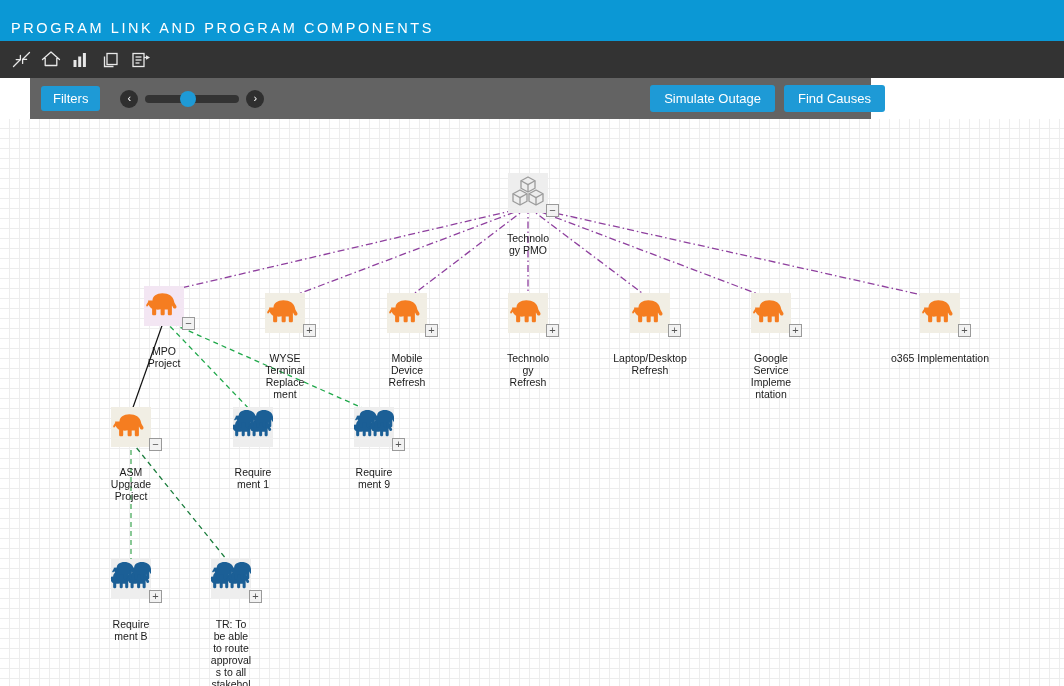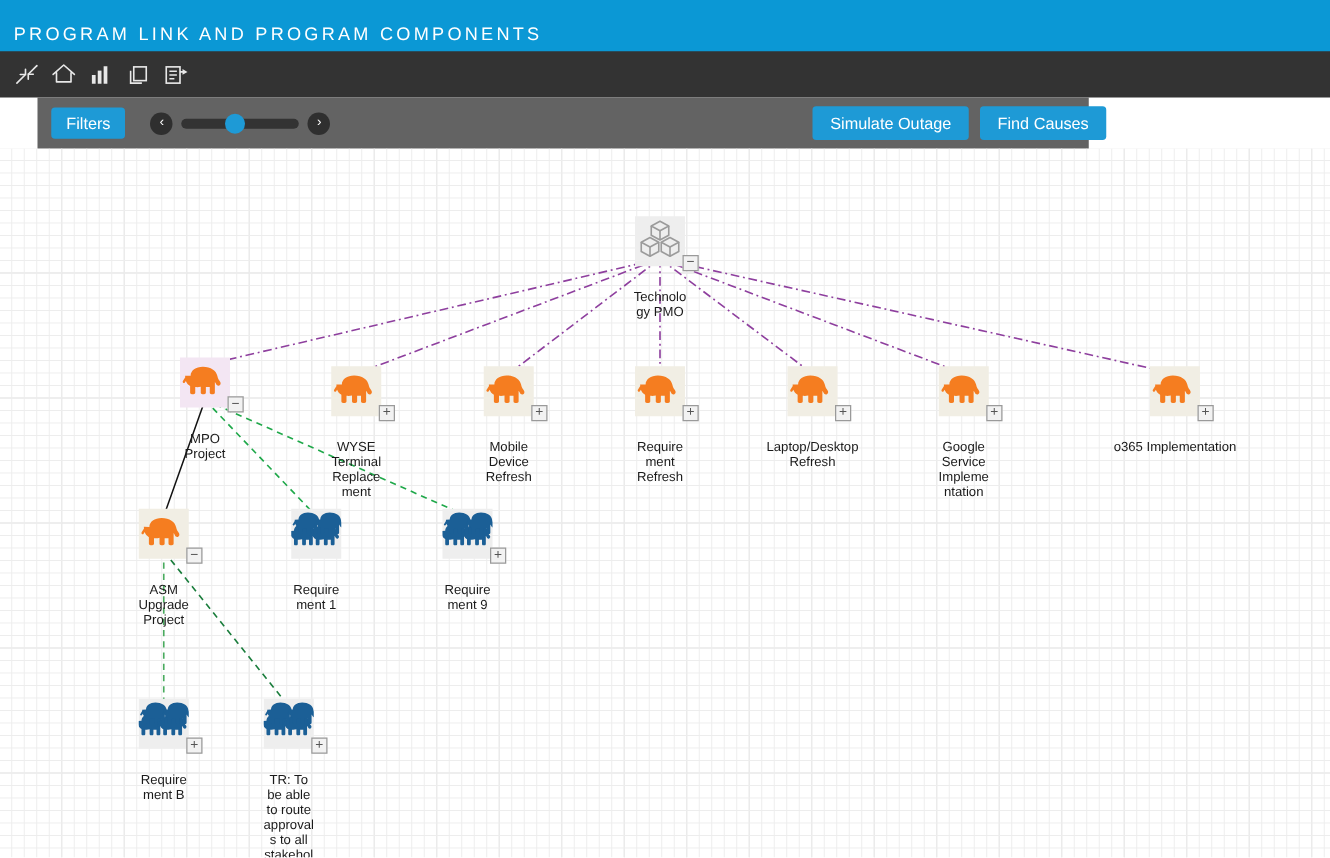--- a/index.html
+++ b/index.html
@@ -286,21 +286,21 @@
         <div class="node" style="left: 407px; top: 174px;">
           <div class="node-icon-wrap"><div class="node-icon-bg beige"></div><span><svg width="40" height="40" viewBox="0 0 40 40">
                 <path fill="#f57d20" d="M8.5 14.5c0-4.2 4.2-7.2 9.8-7.2 6.4 0 10.8 3.1 11.6 7.5.5 2.6 1.4 3.3 2.2 4.6.7 1.1.5 2.5-.6 3-1.1.5-2.2-.2-2.6-1.2-.3-.8-.6-1.3-1-1.7l0 8.4c0 .8-.6 1.4-1.4 1.4h-1.3c-.8 0-1.4-.6-1.4-1.4v-4.3h-3.1v4.3c0 .8-.6 1.4-1.4 1.4h-1.3c-.8 0-1.4-.6-1.4-1.4l0-4.6c-1.4.4-2.9.5-4.4.3l0 4.3c0 .8-.6 1.4-1.4 1.4h-1.3c-.8 0-1.4-.6-1.4-1.4l0-5.1c-1.6-1-2.8-2.4-3.4-4.1l-.8 1.3c-.3.5-1 .6-1.4.2-.4-.4-.5-.9-.2-1.4l1.9-3c-.1-.4-.1-.8-.1-1.3z"></path>
               </svg></span><div class="pm-btn">+</div></div>
           <div class="node-label narrow">Mobile Device Refresh</div>
         </div>
         <div class="node" style="left: 528px; top: 174px;">
           <div class="node-icon-wrap"><div class="node-icon-bg beige"></div><span><svg width="40" height="40" viewBox="0 0 40 40">
                 <path fill="#f57d20" d="M8.5 14.5c0-4.2 4.2-7.2 9.8-7.2 6.4 0 10.8 3.1 11.6 7.5.5 2.6 1.4 3.3 2.2 4.6.7 1.1.5 2.5-.6 3-1.1.5-2.2-.2-2.6-1.2-.3-.8-.6-1.3-1-1.7l0 8.4c0 .8-.6 1.4-1.4 1.4h-1.3c-.8 0-1.4-.6-1.4-1.4v-4.3h-3.1v4.3c0 .8-.6 1.4-1.4 1.4h-1.3c-.8 0-1.4-.6-1.4-1.4l0-4.6c-1.4.4-2.9.5-4.4.3l0 4.3c0 .8-.6 1.4-1.4 1.4h-1.3c-.8 0-1.4-.6-1.4-1.4l0-5.1c-1.6-1-2.8-2.4-3.4-4.1l-.8 1.3c-.3.5-1 .6-1.4.2-.4-.4-.5-.9-.2-1.4l1.9-3c-.1-.4-.1-.8-.1-1.3z"></path>
               </svg></span><div class="pm-btn">+</div></div>
-          <div class="node-label narrow">Requirement Refresh</div>
+          <div class="node-label narrow">Technology Refresh</div>
         </div>
         <div class="node" style="left: 650px; top: 174px;">
           <div class="node-icon-wrap"><div class="node-icon-bg beige"></div><span><svg width="40" height="40" viewBox="0 0 40 40">
                 <path fill="#f57d20" d="M8.5 14.5c0-4.2 4.2-7.2 9.8-7.2 6.4 0 10.8 3.1 11.6 7.5.5 2.6 1.4 3.3 2.2 4.6.7 1.1.5 2.5-.6 3-1.1.5-2.2-.2-2.6-1.2-.3-.8-.6-1.3-1-1.7l0 8.4c0 .8-.6 1.4-1.4 1.4h-1.3c-.8 0-1.4-.6-1.4-1.4v-4.3h-3.1v4.3c0 .8-.6 1.4-1.4 1.4h-1.3c-.8 0-1.4-.6-1.4-1.4l0-4.6c-1.4.4-2.9.5-4.4.3l0 4.3c0 .8-.6 1.4-1.4 1.4h-1.3c-.8 0-1.4-.6-1.4-1.4l0-5.1c-1.6-1-2.8-2.4-3.4-4.1l-.8 1.3c-.3.5-1 .6-1.4.2-.4-.4-.5-.9-.2-1.4l1.9-3c-.1-.4-.1-.8-.1-1.3z"></path>
               </svg></span><div class="pm-btn">+</div></div>
           <div class="node-label wide">Laptop/Desktop Refresh</div>
         </div>
         <div class="node" style="left: 771px; top: 174px;">
           <div class="node-icon-wrap"><div class="node-icon-bg beige"></div><span><svg width="40" height="40" viewBox="0 0 40 40">
                 <path fill="#f57d20" d="M8.5 14.5c0-4.2 4.2-7.2 9.8-7.2 6.4 0 10.8 3.1 11.6 7.5.5 2.6 1.4 3.3 2.2 4.6.7 1.1.5 2.5-.6 3-1.1.5-2.2-.2-2.6-1.2-.3-.8-.6-1.3-1-1.7l0 8.4c0 .8-.6 1.4-1.4 1.4h-1.3c-.8 0-1.4-.6-1.4-1.4v-4.3h-3.1v4.3c0 .8-.6 1.4-1.4 1.4h-1.3c-.8 0-1.4-.6-1.4-1.4l0-4.6c-1.4.4-2.9.5-4.4.3l0 4.3c0 .8-.6 1.4-1.4 1.4h-1.3c-.8 0-1.4-.6-1.4-1.4l0-5.1c-1.6-1-2.8-2.4-3.4-4.1l-.8 1.3c-.3.5-1 .6-1.4.2-.4-.4-.5-.9-.2-1.4l1.9-3c-.1-.4-.1-.8-.1-1.3z"></path>

